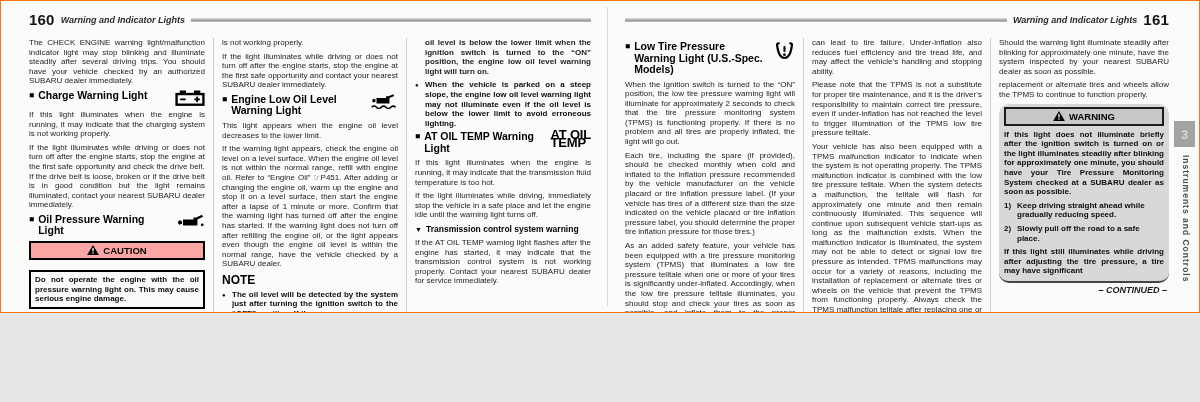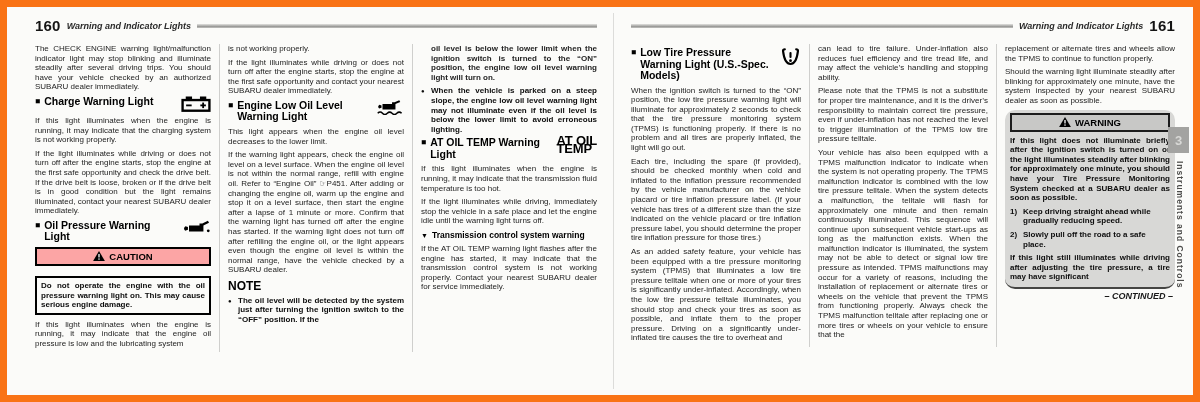--- a/index.html
+++ b/index.html
@@ -1,16 +1,16 @@
 <!DOCTYPE html>
 <html><head>
 <meta charset="utf-8">
 <style>
   html,body{margin:0;padding:0;background:#e7e7e5;font-family:"Liberation Sans",sans-serif;}
-  .spread{position:relative;width:1200px;height:402px;background:#fbfbf9;border:7px solid #f97316;box-sizing:border-box;overflow:hidden;}
+  .spread{position:relative;width:1200px;height:313px;background:#fbfbf9;border:1px solid #f97316;box-sizing:border-box;overflow:hidden;}
   .gutter{position:absolute;left:606px;top:6px;bottom:6px;width:1px;background:#dcdcda;}
   .page{position:absolute;top:8px;height:388px;overflow:hidden;}
   .page-left{left:28px;width:562px;}
   .page-right{left:624px;width:544px;}
   .phead{display:flex;align-items:center;height:20px;}
   .pnum{font-size:15px;font-weight:bold;color:#141414;letter-spacing:0.2px;}
   .ptitle{font-size:9px;font-weight:bold;font-style:italic;color:#2a2a2a;margin:2px 6px 0;white-space:nowrap;}
   .hrule{flex:1;height:3px;margin-top:2px;background:linear-gradient(#e2e2e0,#8d8d8b);border-bottom:1px solid #b5b5b3;}
   .cols{display:flex;margin-top:9px;}
   .col{flex:1 1 0;padding:0 8px;min-width:0;}
@@ -177,22 +177,22 @@
         <p class="body">As an added safety feature, your vehicle has been equipped with a tire pressure monitoring system (TPMS) that illuminates a low tire pressure telltale when one or more of your tires is significantly under-inflated. Accordingly, when the low tire pressure telltale illuminates, you should stop and check your tires as soon as possible, and inflate them to the proper pressure. Driving on a significantly under-inflated tire causes the tire to overheat and</p>
       </div>
 
       <div class="col">
         <p class="body">can lead to tire failure. Under-inflation also reduces fuel efficiency and tire tread life, and may affect the vehicle’s handling and stopping ability.</p>
         <p class="body">Please note that the TPMS is not a substitute for proper tire maintenance, and it is the driver’s responsibility to maintain correct tire pressure, even if under-inflation has not reached the level to trigger illumination of the TPMS low tire pressure telltale.</p>
         <p class="body">Your vehicle has also been equipped with a TPMS malfunction indicator to indicate when the system is not operating properly. The TPMS malfunction indicator is combined with the low tire pressure telltale. When the system detects a malfunction, the telltale will flash for approximately one minute and then remain continuously illuminated. This sequence will continue upon subsequent vehicle start-ups as long as the malfunction exists. When the malfunction indicator is illuminated, the system may not be able to detect or signal low tire pressure as intended. TPMS malfunctions may occur for a variety of reasons, including the installation of replacement or alternate tires or wheels on the vehicle that prevent the TPMS from functioning properly. Always check the TPMS malfunction telltale after replacing one or more tires or wheels on your vehicle to ensure that the</p>
       </div>
 
       <div class="col">
+        <p class="body">Should the warning light illuminate steadily after blinking for approximately one minute, have the system inspected by your nearest SUBARU dealer as soon as possible.</p>
         <p class="body">replacement or alternate tires and wheels allow the TPMS to continue to function properly.</p>
-        <p class="body">Should the warning light illuminate steadily after blinking for approximately one minute, have the system inspected by your nearest SUBARU dealer as soon as possible.</p>
         <div class="wpanel">
           <div class="chead">
             <span>
               <svg width="12" height="10" viewBox="0 0 20 17">
                 <path d="M10 0 L20 17 H0 Z" fill="#000"></path>
                 <rect x="8.9" y="5" width="2.2" height="6" fill="#fff"></rect>
                 <rect x="8.9" y="12.6" width="2.2" height="2.2" fill="#fff"></rect>
               </svg>
             </span>
             <span>WARNING</span>

